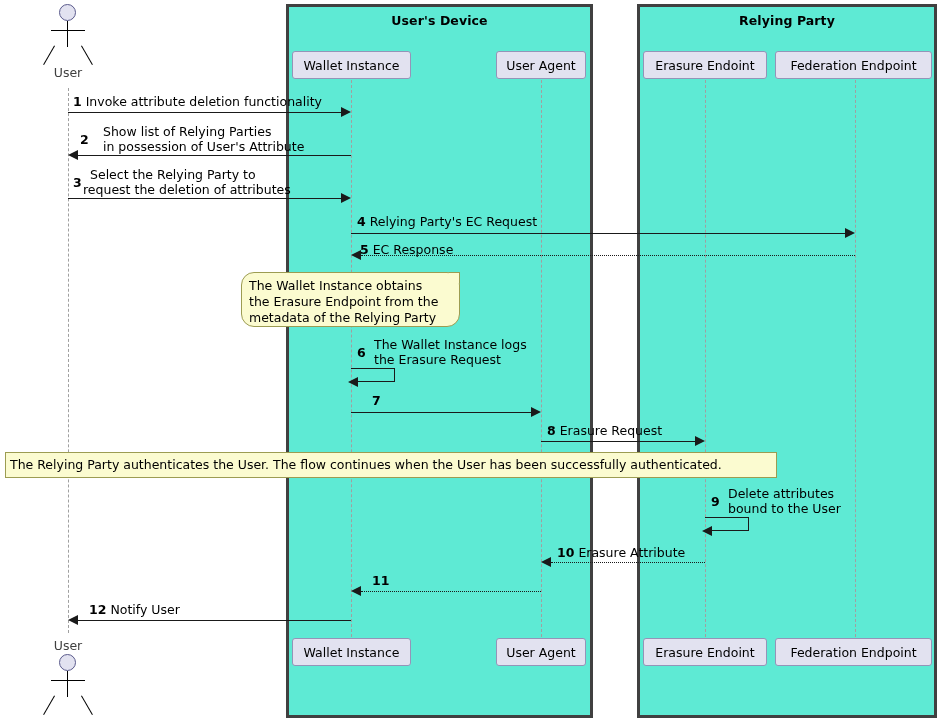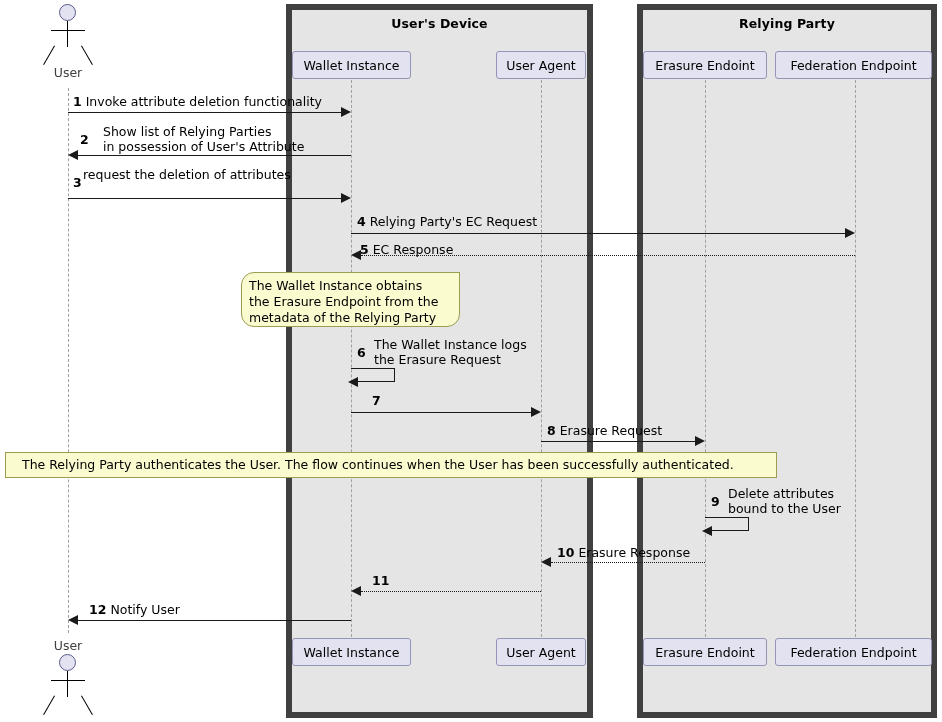--- a/index.html
+++ b/index.html
@@ -7,22 +7,22 @@
     width:942px;height:722px;
     background:#ffffff;
     font-family:"DejaVu Sans","Liberation Sans",sans-serif;
     overflow:hidden;
   }
   #canvas{position:relative;width:942px;height:722px;}
 
   
   .group-box{
     position:absolute;
-    background:#e5e5e5;
-    border:6px solid #404040;
+    background:#5eead4;
+    border:3px solid #404040;
     box-sizing:border-box;
   }
   .group-title{
     position:absolute;
     top:6px;left:0;width:100%;
     text-align:center;
     font-size:12.5px;
     font-weight:bold;
     color:#000000;
     letter-spacing:0.1px;
@@ -212,20 +212,21 @@
   <div class="msg-label" style="left:80px;top:124px;">
     <span class="num" style="position:absolute;left:0;top:8px;">2</span>
     <span style="display:block;margin-left:23px;">Show list of Relying Parties</span>
     <span style="display:block;margin-left:23px;">in possession of User's Attribute</span>
   </div>
 
   <div class="msg-line" style="left:68px;top:198px;width:273px;"></div>
   <div class="arrow-r" style="left:341px;top:193px;"></div>
   <div class="msg-label" style="left:73px;top:167px;">
     <span class="num" style="position:absolute;left:0;top:8px;">3</span>
+    <span style="display:block;margin-left:17px;">Select the Relying Party to</span>
     <span style="display:block;margin-left:10px;">request the deletion of attributes</span>
   </div>
 
   <div class="msg-line" style="left:351px;top:233px;width:494px;"></div>
   <div class="arrow-r" style="left:845px;top:228px;"></div>
   <div class="msg-label" style="left:357px;top:214px;">
     <span class="num">4</span>
     <span>Relying Party's EC Request</span>
   </div>
 
@@ -260,41 +261,41 @@
     <span class="num">7</span>
   </div>
 
   <div class="msg-line" style="left:541px;top:441px;width:154px;"></div>
   <div class="arrow-r" style="left:695px;top:436px;"></div>
   <div class="msg-label" style="left:547px;top:423px;text-align:right;">
     <span class="num">8</span>
     <span>Erasure Request</span>
   </div>
 
-  <div class="note" style="left:5px;top:452px;width:772px;height:26px;padding:4px 16px;">
+  <div class="note" style="left:5px;top:452px;width:772px;height:26px;padding:4px 4px;">
     <div class="fold-edge"></div>
     <div class="fold"></div>
     <div class="note-inner">
       <div>The Relying Party authenticates the User. The flow continues when the User has been successfully authenticated.</div>
     </div>
   </div>
 
   <div class="self-loop" style="left:705px;top:517px;width:44px;height:14px;"></div>
   <div class="arrow-l" style="left:702px;top:526px;"></div>
   <div class="msg-label" style="left:711px;top:486px;">
     <span class="num" style="position:absolute;left:0;top:8px;">9</span>
     <span style="display:block;margin-left:17px;">Delete attributes</span>
     <span style="display:block;margin-left:17px;">bound to the User</span>
   </div>
 
   <div class="msg-line dotted" style="left:551px;top:562px;width:154px;"></div>
   <div class="arrow-l" style="left:541px;top:557px;"></div>
   <div class="msg-label" style="left:557px;top:545px;">
     <span class="num">10</span>
-    <span>Erasure Response</span>
+    <span>Erasure Attribute</span>
   </div>
 
   <div class="msg-line dotted" style="left:361px;top:591px;width:180px;"></div>
   <div class="arrow-l" style="left:351px;top:586px;"></div>
   <div class="msg-label" style="left:372px;top:573px;">
     <span class="num">11</span>
   </div>
 
   <div class="msg-line" style="left:78px;top:620px;width:273px;"></div>
   <div class="arrow-l" style="left:68px;top:615px;"></div>

